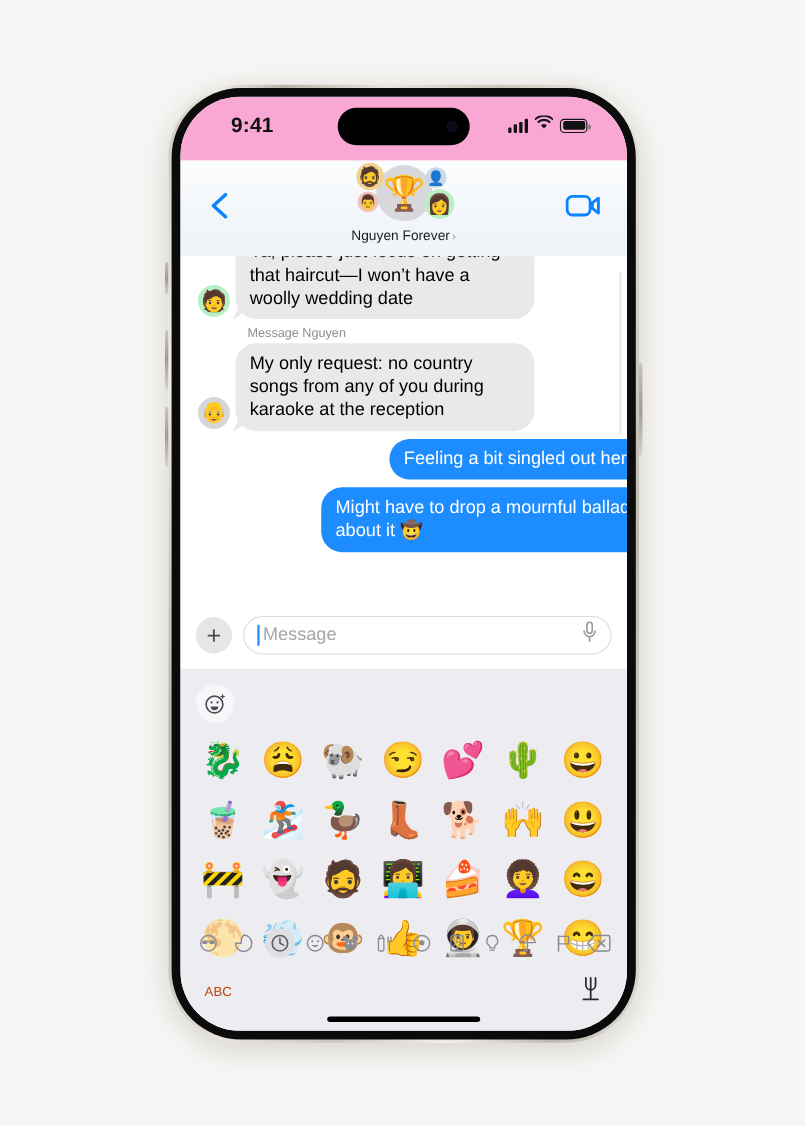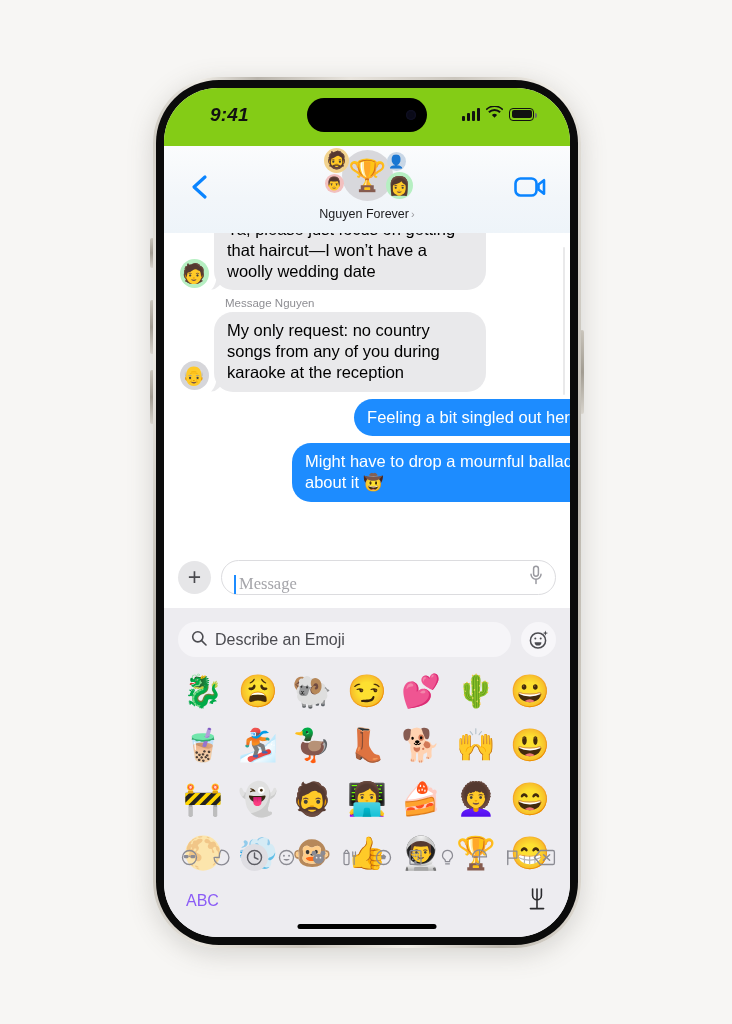--- a/index.html
+++ b/index.html
@@ -32,22 +32,21 @@
   
   .btn-side { position: absolute; background: linear-gradient(180deg,#d6d1c8,#aaa49a,#e6e2db); border-radius: 2px; }
   .btn-action { left: 150px; top: 238px; width: 4px; height: 30px; }
   .btn-volup  { left: 150px; top: 300px; width: 4px; height: 54px; }
   .btn-voldn  { left: 150px; top: 370px; width: 4px; height: 54px; }
   .btn-power  { left: 580px; top: 330px; width: 4px; height: 84px; }
 
   
   .statusbar {
     position: absolute; left: 0; top: 0; width: 100%; height: 58px;
-    background: #84cc16;
-    font-style: italic;
+    background: #f9a8d4;
   }
   .sb-time {
     position: absolute; left: 46px; top: 16px;
     font-size: 19px; font-weight: bold; color: #111; letter-spacing: .2px;
   }
   .dynamic-island {
     position: absolute; left: 50%; transform: translateX(-50%); top: 10px;
     width: 120px; height: 34px; border-radius: 19px; background: #000;
   }
   .di-cam {
@@ -147,23 +146,22 @@
     background: #fff; display: flex; align-items: center; padding: 0 14px; gap: 10px;
   }
   .plus-btn {
     width: 33px; height: 33px; border-radius: 50%; background: #e6e6e8;
     display: flex; align-items: center; justify-content: center;
     color: #4a4a4e; font-size: 23px; line-height: 0; font-weight: 300;
     flex: 0 0 33px; cursor: pointer;
   }
   .msg-field {
     flex: 1; height: 35px; border: 1.3px solid #dcdcdf; border-radius: 18px;
-    display: flex; align-items: flex-end; padding: 0 12px; position: relative;
+    display: flex; align-items: center; padding: 0 12px; position: relative;
     background: #fff;
-    font-family: Liberation Serif, serif;
   }
   .caret { width: 2px; height: 19px; background: #1d8cff; margin-right: 3px; }
   .msg-ph { font-size: 16.5px; color: #a5a5aa; }
   .mic-sm { position: absolute; right: 12px; top: 50%; transform: translateY(-50%); cursor: pointer; }
 
   
   .kb {
     position: absolute; left: 0; top: 520px; right: 0; bottom: 0;
     background: #edecf0;
   }
@@ -195,21 +193,21 @@
   .cat {
     width: 27px; height: 27px; border-radius: 50%;
     display: flex; align-items: center; justify-content: center;
     color: #8b8b93; cursor: pointer;
   }
   .cat.sel { background: #dfdee3; }
   .bottom-row {
     position: absolute; left: 0; right: 0; bottom: 14px; height: 44px;
     display: flex; align-items: center; justify-content: space-between; padding: 0 22px;
   }
-  .abc { font-size: 16px; color: #8b5cf6; cursor: pointer; }
+  .abc { font-size: 12px; color: #c2410c; cursor: pointer; }
   .dictate { cursor: pointer; }
   .home-ind {
     position: absolute; left: 50%; transform: translateX(-50%); bottom: 8px;
     width: 139px; height: 5px; border-radius: 3px; background: #000;
   }
 </style>
 </head>
 <body>
 
 <div id="stage">
@@ -314,29 +312,20 @@
               <path d="M2 9.2a5 5 0 0 0 10 0" fill="none" stroke="#9a9aa0" stroke-width="1.5" stroke-linecap="round"></path>
               <line x1="7" y1="14.4" x2="7" y2="18.4" stroke="#9a9aa0" stroke-width="1.5" stroke-linecap="round"></line>
             </svg>
           </span>
         </div>
       </div>
 
       <div class="kb">
 
         <div class="kb-searchrow">
-          <div class="kb-search">
-            <span>
-              <svg width="16" height="16" viewBox="0 0 16 16">
-                <circle cx="6.8" cy="6.8" r="5.1" fill="none" stroke="#4b4b50" stroke-width="1.6"></circle>
-                <line x1="10.6" y1="10.6" x2="15" y2="15" stroke="#4b4b50" stroke-width="1.6" stroke-linecap="round"></line>
-              </svg>
-            </span>
-            <span class="ph">Describe an Emoji</span>
-          </div>
           <div class="genmoji-btn">
             <svg width="22" height="22" viewBox="0 0 22 22">
               <circle cx="10" cy="11.5" r="7.6" fill="none" stroke="#4b4b50" stroke-width="1.5"></circle>
               <circle cx="7.3" cy="9.6" r="1" fill="#4b4b50"></circle>
               <circle cx="12.7" cy="9.6" r="1" fill="#4b4b50"></circle>
               <path d="M6.6 13.2h6.8a3.4 3.4 0 0 1-6.8 0z" fill="#4b4b50"></path>
               <path d="M17.4 1.4l.7 2 2 .7-2 .7-.7 2-.7-2-2-.7 2-.7z" fill="#4b4b50"></path>
             </svg>
           </div>
         </div>

